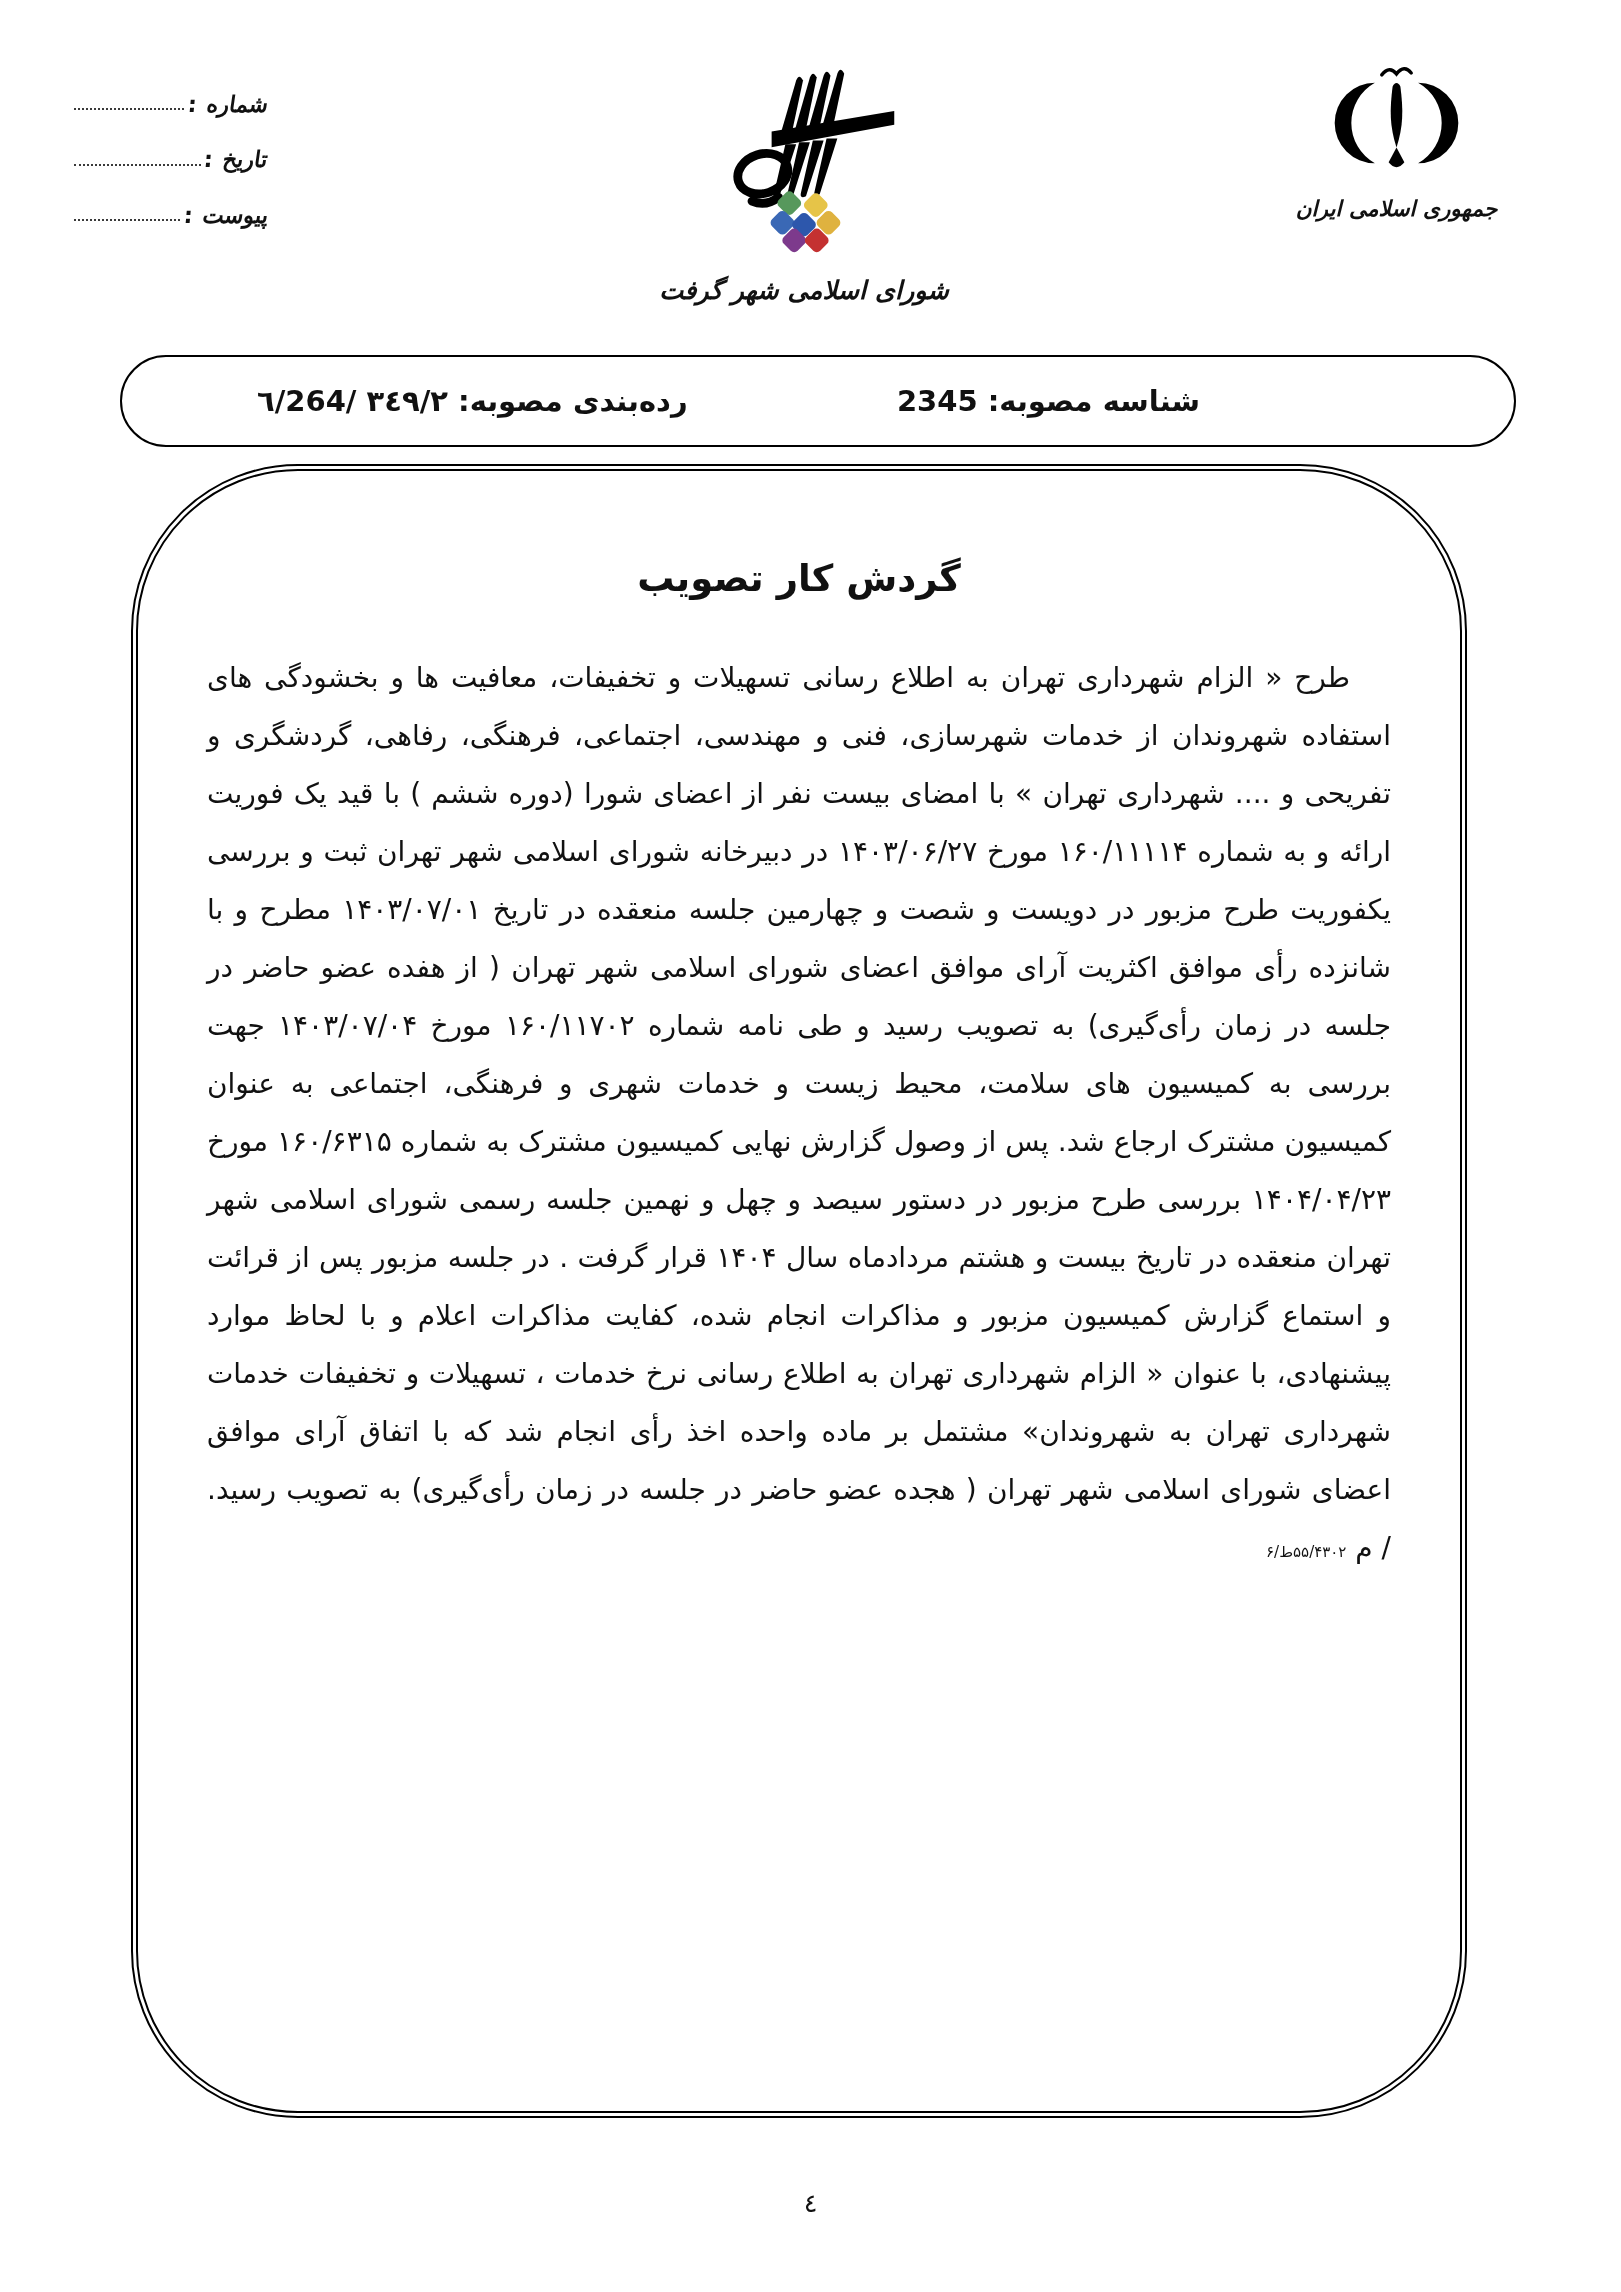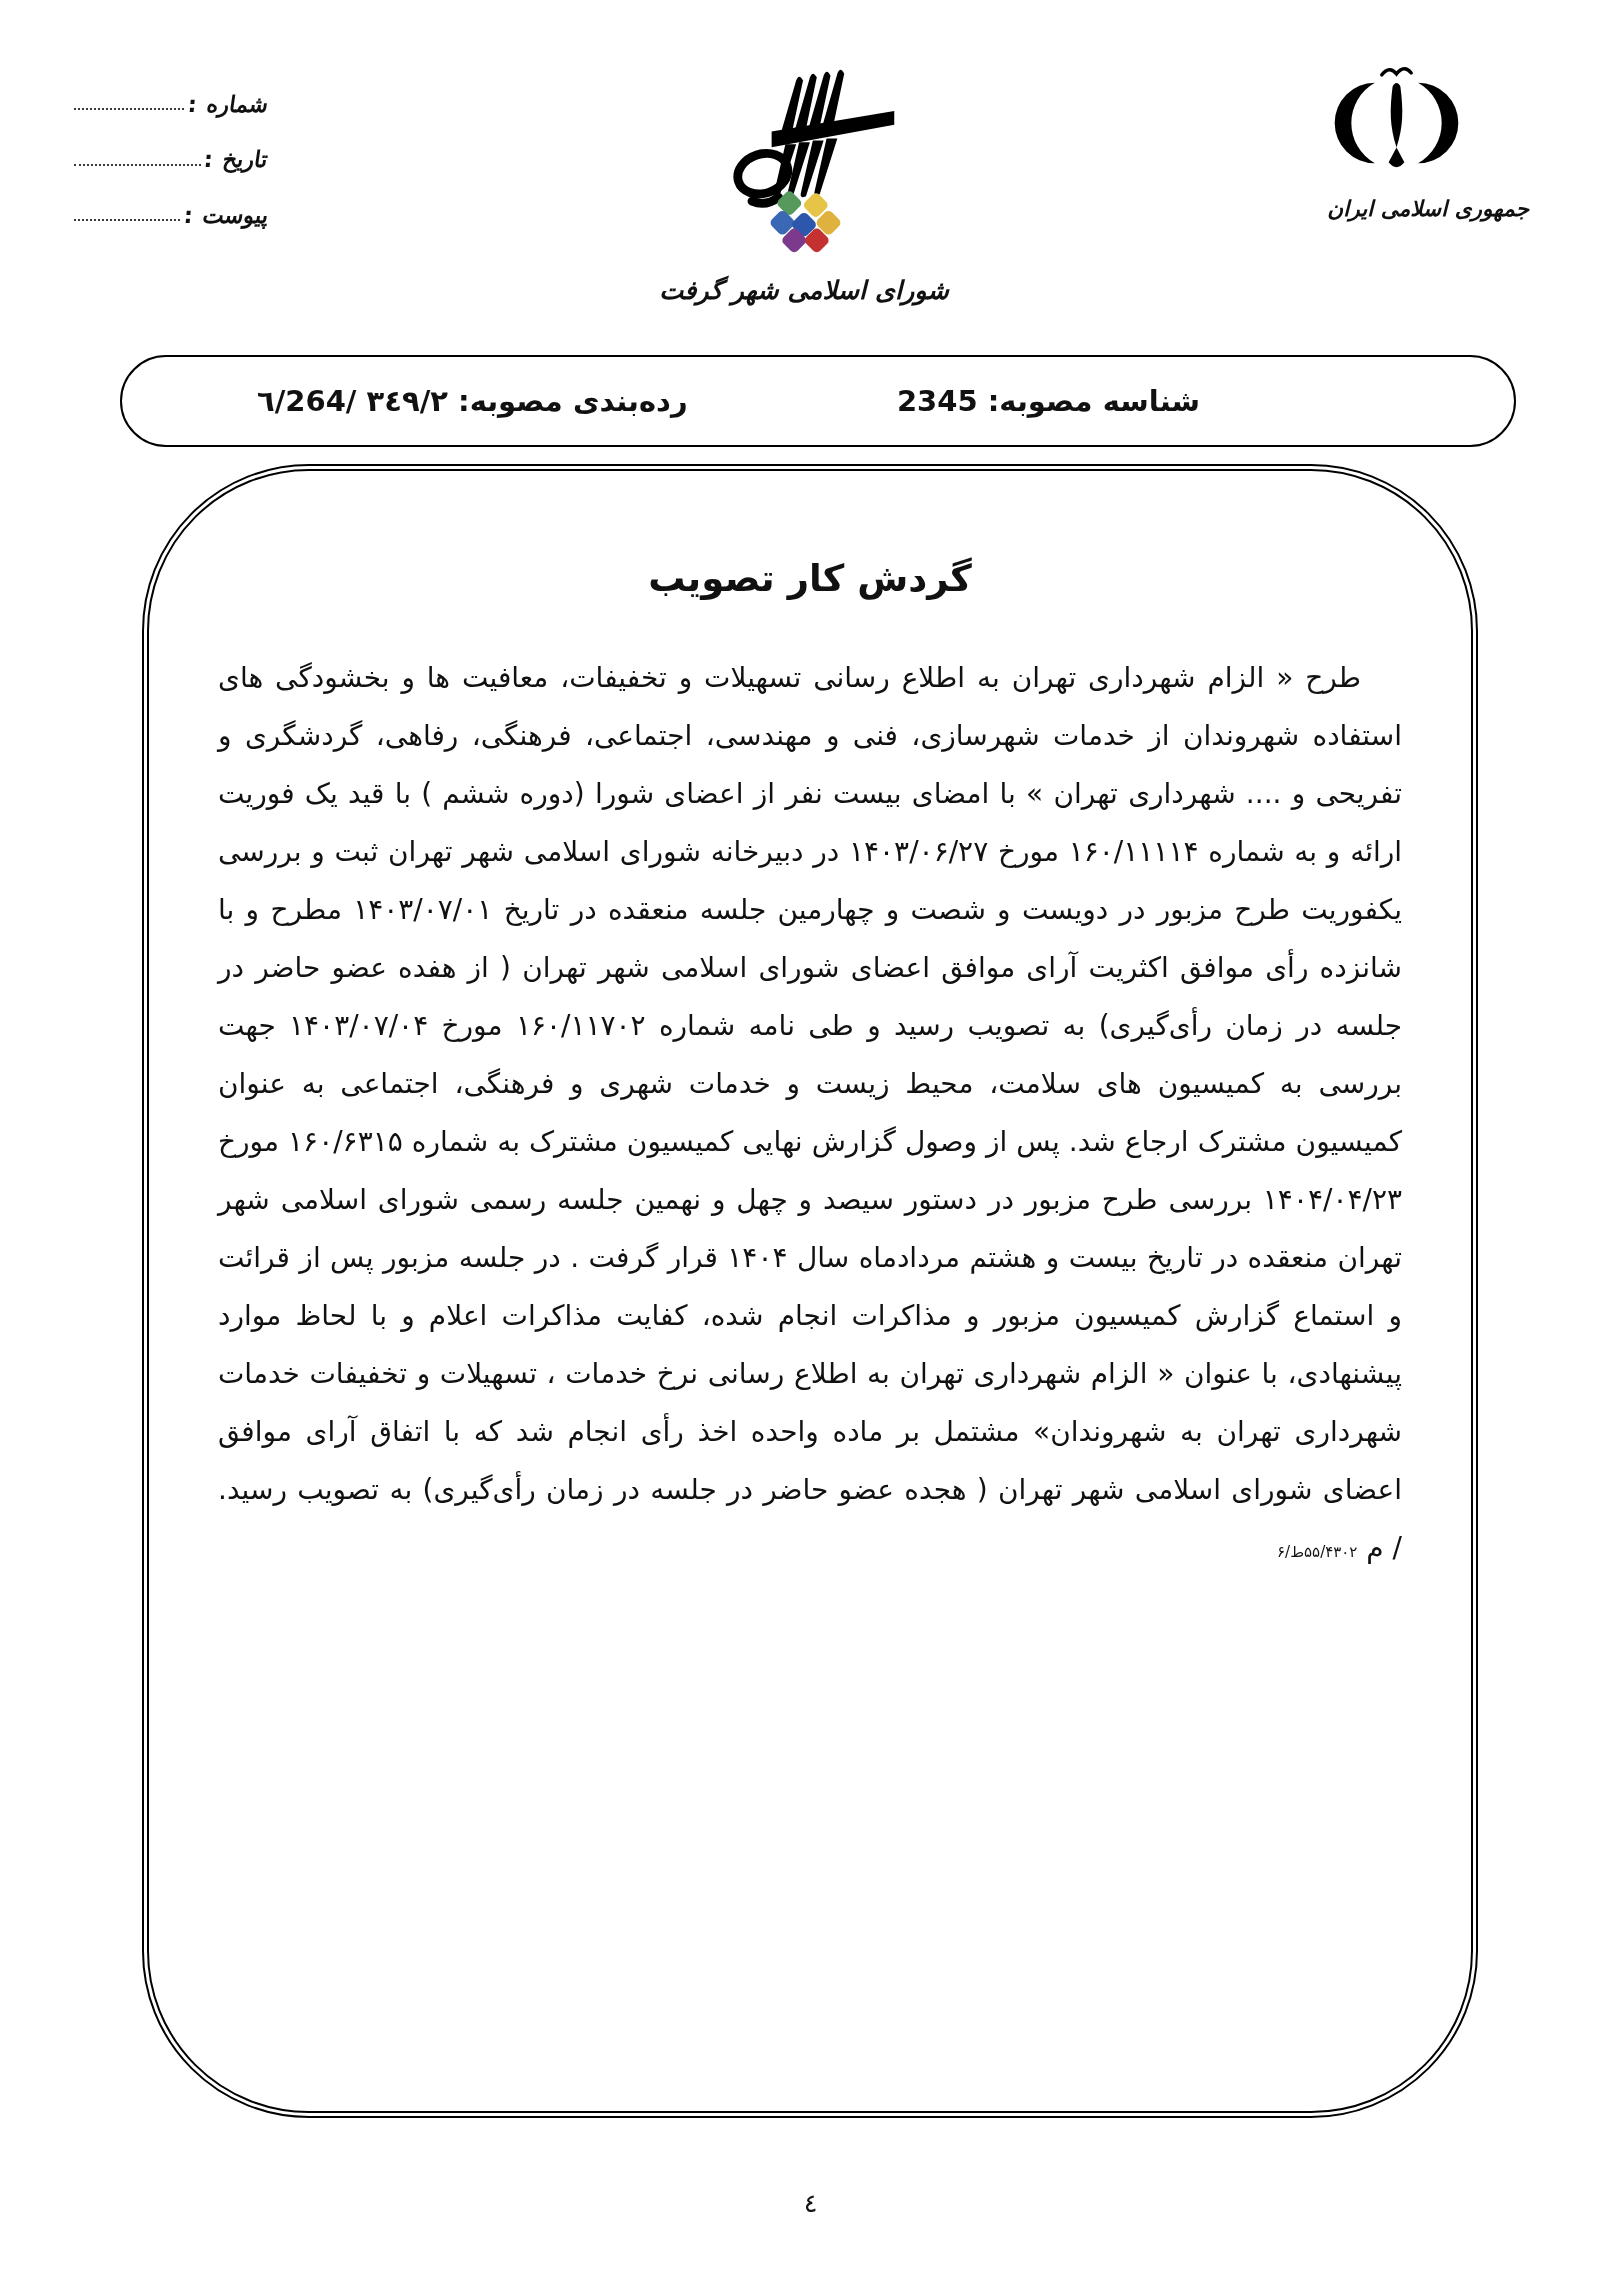--- a/index.html
+++ b/index.html
@@ -45,21 +45,21 @@
   .logo-caption {
     margin-top:5.9px;
     font-size:25.5px; font-weight:bold;
     font-style:italic;
     letter-spacing:0.5px;
     white-space:nowrap;
   }
 
   .emblem-block {
     position:absolute; left:1264px; top:61px; width:265px;
-    text-align:right;
+    text-align:center;
   }
   .emblem-caption {
     margin-top:7.8px;
     font-size:21.6px; font-weight:bold;
     font-style:italic;
     white-space:nowrap;
   }
 
   
   .id-bar {
@@ -70,21 +70,21 @@
     display:flex; align-items:center; justify-content:space-between;
     direction:rtl;
     padding:0 314px 0 135px; 
     font-size:29px; font-weight:bold;
     background:#fff;
   }
   .id-bar span { white-space:nowrap; }
 
   
   .approval-box {
-    position:absolute; left:142px; top:464px;
+    position:absolute; left:131px; top:464px;
     width:1336px; height:1654px;
     border:7.8px double #000;
     border-radius:167px;
     background:#fff;
     padding:86px 69px 0 69px;
   }
   .approval-title {
     text-align:center;
     font-size:37px; font-weight:bold;
     letter-spacing:1px;

